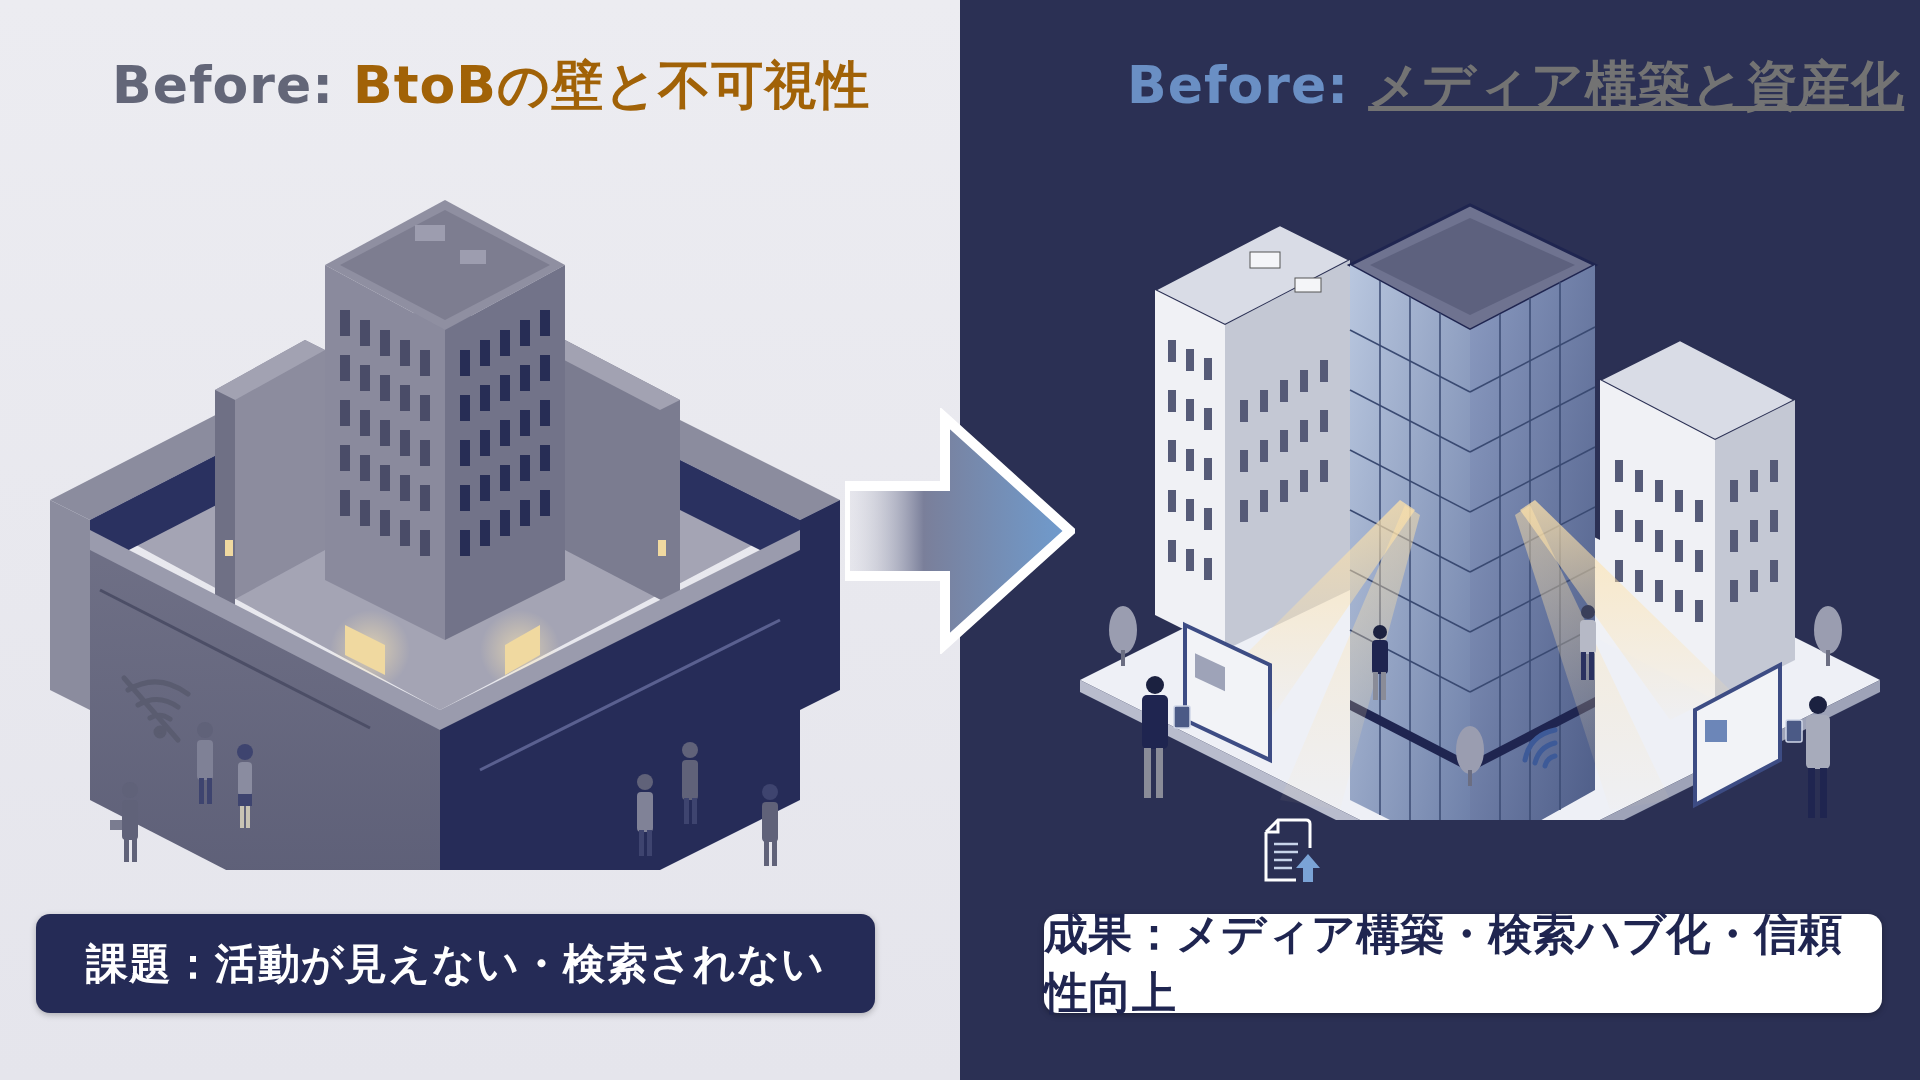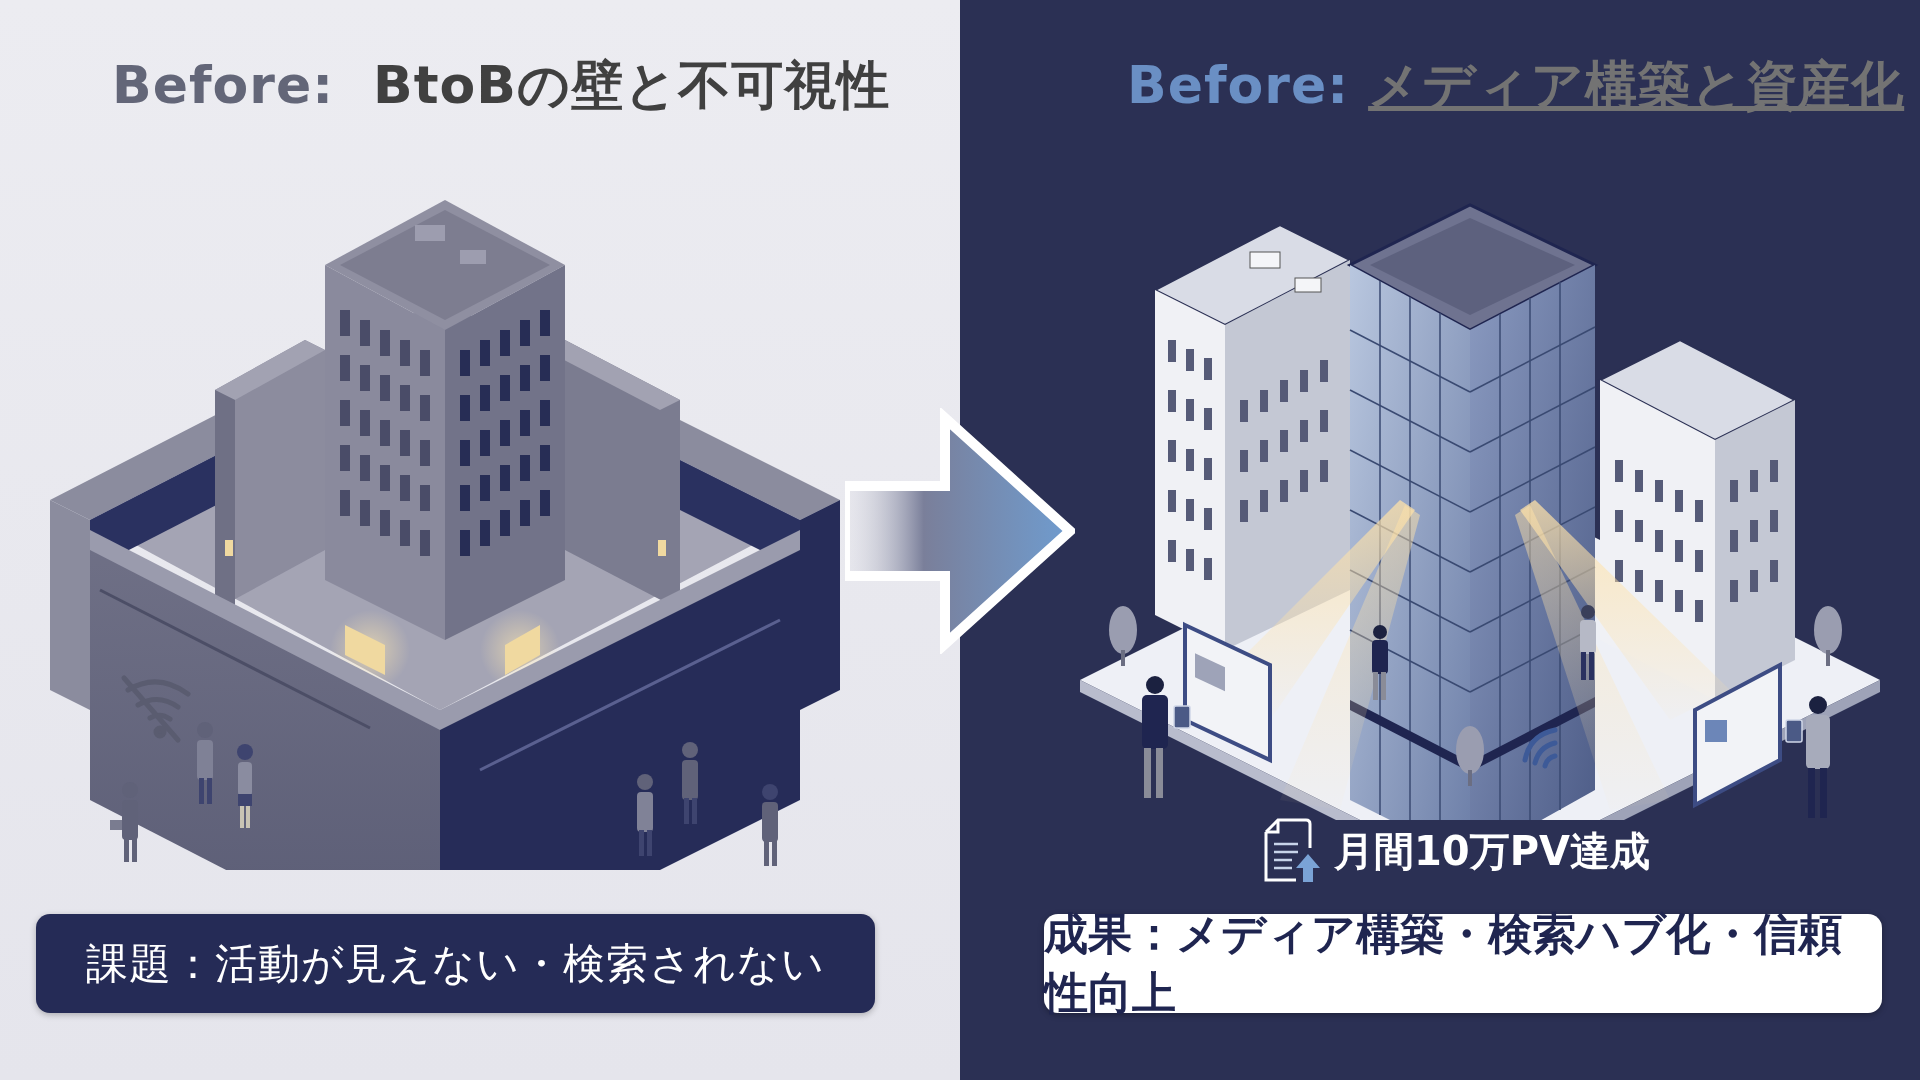--- a/index.html
+++ b/index.html
@@ -4,25 +4,25 @@
 <style>
   *{box-sizing:border-box;margin:0;padding:0;}
   html,body{width:1920px;height:1080px;overflow:hidden;}
   body{position:relative;font-family:"DejaVu Sans","Liberation Sans",sans-serif;background:#e9e9ef;}
   .panel-left{position:absolute;left:0;top:0;width:960px;height:1080px;background:linear-gradient(180deg,#ececf1 0%,#e5e5ec 100%);}
   .panel-right{position:absolute;left:960px;top:0;width:960px;height:1080px;background:#2b3054;}
   .title{position:absolute;top:50px;font-weight:bold;font-size:52px;letter-spacing:1px;white-space:nowrap;line-height:70px;}
   .title-left{left:112px;}
   .title-right{left:1127px;}
   .title .prefix-l{color:#636678;margin-top:24px;}
-  .title .main-l{color:#404040;margin-left:20px;}
+  .title .main-l{color:#a16207;}
   .title .prefix-r{color:#6a8fc4;}
   .title .main-r{color:#737373;text-decoration:underline;}
   .illus{position:absolute;}
-  .caption-left{position:absolute;left:36px;top:914px;width:839px;height:99px;border-radius:14px;background:#252b56;box-shadow:0 2px 6px rgba(0,0,0,0.25);display:flex;align-items:center;justify-content:center;color:#fff;font-weight:normal;font-size:42px;letter-spacing:1px;}
+  .caption-left{position:absolute;left:36px;top:914px;width:839px;height:99px;border-radius:14px;background:#252b56;box-shadow:0 2px 6px rgba(0,0,0,0.25);display:flex;align-items:center;justify-content:center;color:#fff;font-weight:bold;font-size:42px;letter-spacing:1px;}
   .caption-right{position:absolute;left:1044px;top:914px;width:838px;height:99px;border-radius:14px;background:#ffffff;box-shadow:0 2px 6px rgba(0,0,0,0.3);display:flex;align-items:center;justify-content:center;color:#1f2550;font-weight:bold;font-size:44px;letter-spacing:0px;}
   .metric{position:absolute;left:1262px;top:816px;height:70px;display:flex;align-items:center;gap:14px;color:#fff;font-weight:bold;font-size:40px;}
   .metric .icon{width:58px;height:66px;}
   .arrow{position:absolute;left:845px;top:408px;width:230px;height:246px;}
 </style>
 </head>
 <body>
 
 <div class="panel-left"></div>
 <div class="panel-right"></div>
@@ -373,17 +373,16 @@
 <div class="metric">
   <svg class="icon" viewBox="0 0 58 66">
     <path d="M4,14 L16,2 L44,2 Q48,2 48,6 L48,30 M4,14 L4,62 L34,62" fill="none" stroke="#ffffff" stroke-width="3"></path>
     <path d="M4,14 L16,14 L16,2" fill="none" stroke="#ffffff" stroke-width="3"></path>
     <line x1="12" y1="26" x2="36" y2="26" stroke="#c8d4ea" stroke-width="2.5"></line>
     <line x1="12" y1="34" x2="36" y2="34" stroke="#c8d4ea" stroke-width="2.5"></line>
     <line x1="12" y1="42" x2="30" y2="42" stroke="#c8d4ea" stroke-width="2.5"></line>
     <line x1="12" y1="50" x2="30" y2="50" stroke="#c8d4ea" stroke-width="2.5"></line>
     <polygon points="46,36 58,50 51,50 51,64 41,64 41,50 34,50" fill="#7aa3d6"></polygon>
   </svg>
-  <span>月間10万PV達成</span>
 </div>
 
 <div class="caption-left">課題：活動が見えない・検索されない</div>
 <div class="caption-right">成果：メディア構築・検索ハブ化・信頼性向上</div>
 
 </body></html>

